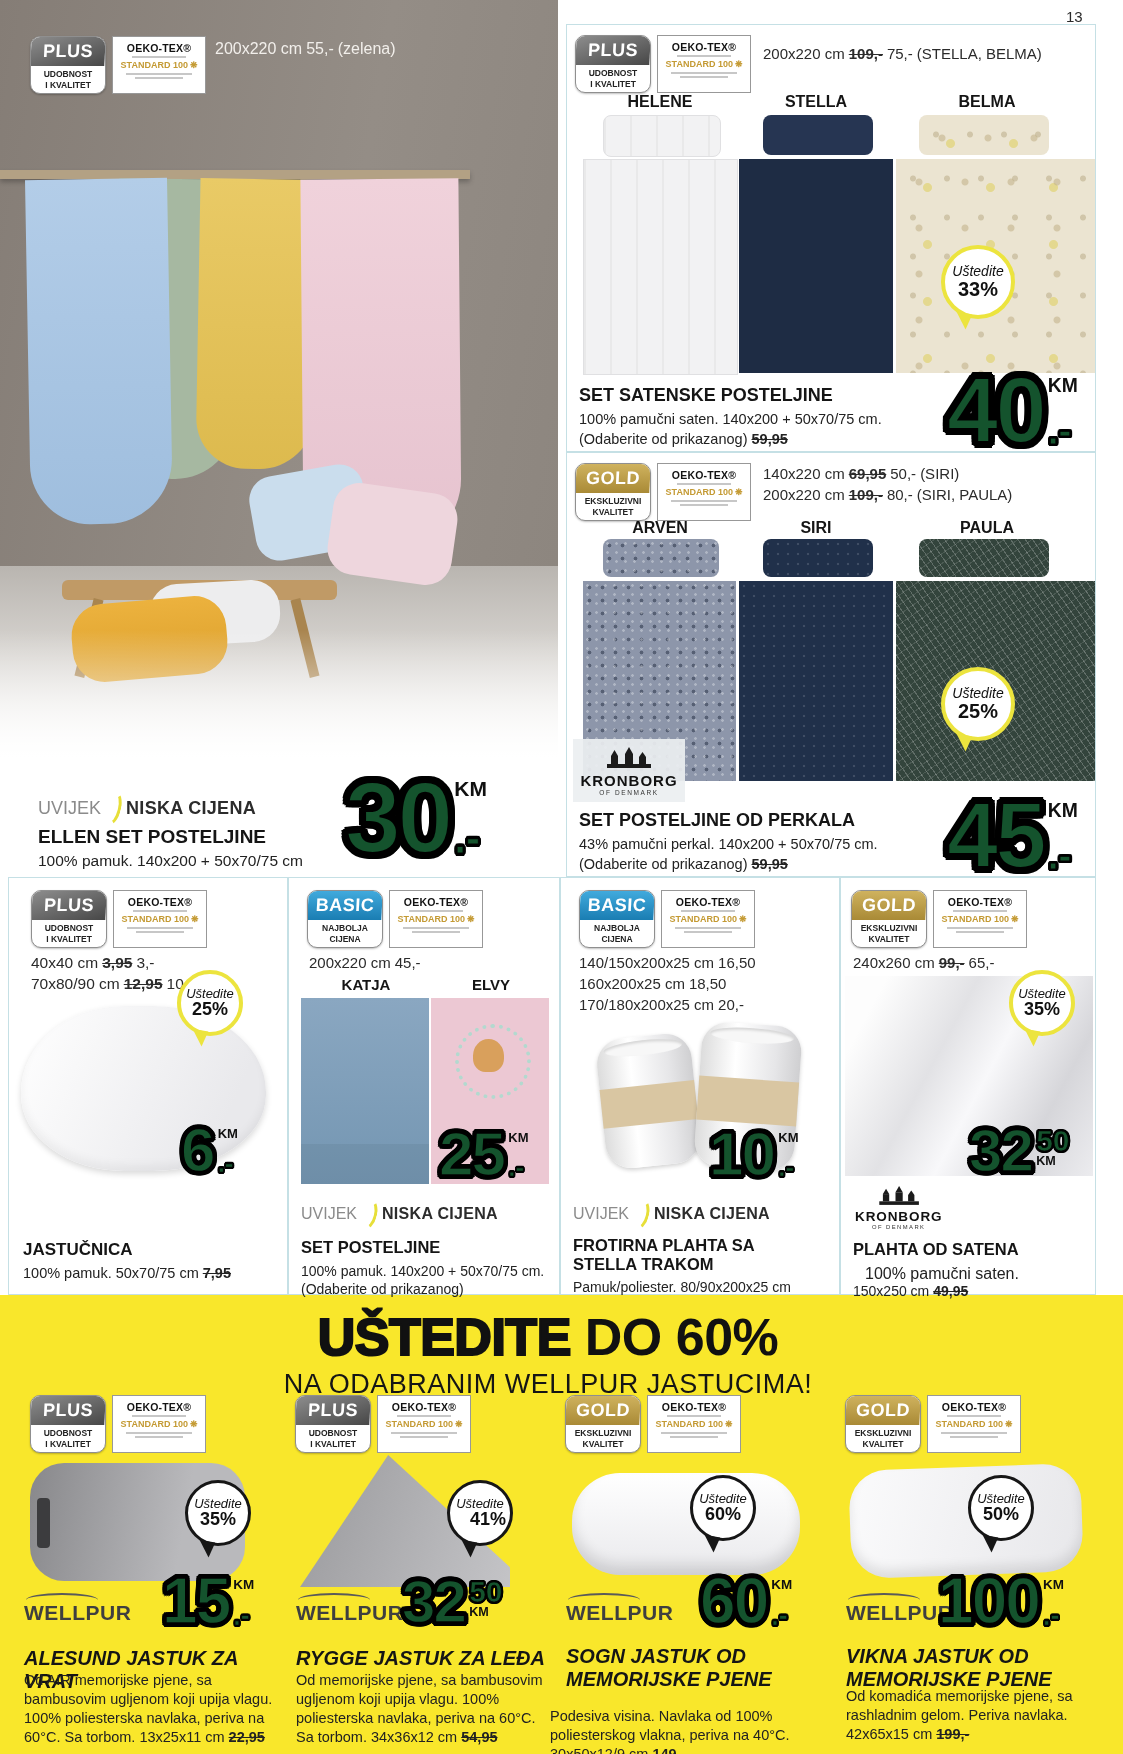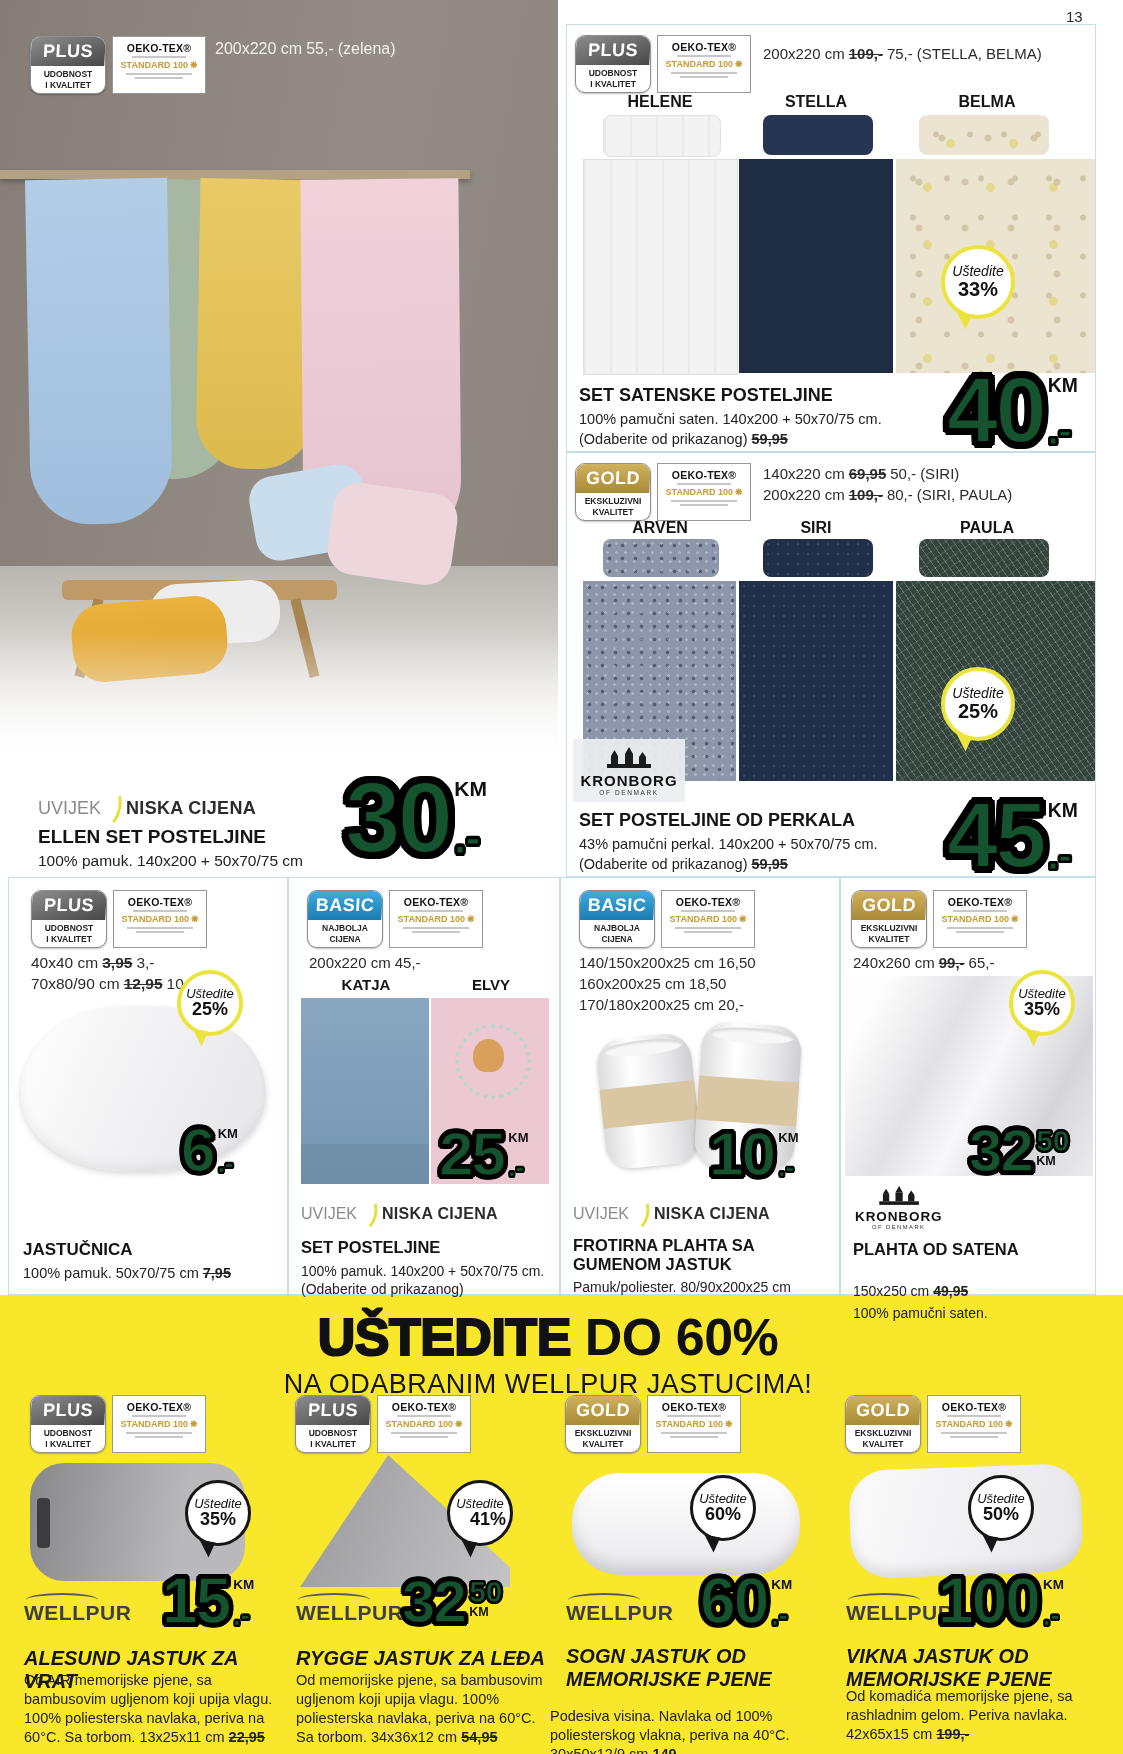--- a/index.html
+++ b/index.html
@@ -400,21 +400,21 @@
       <span class="side dash">
         <span class="km">KM</span>
         <span class="tail o">.-</span>
       </span>
     </div>
     <div class="alp sm" style="left:12px;top:320px;">
       <span class="pre">UVIJEK</span>
       <span class="arc"></span>
       <span class="mn">NISKA CIJENA</span>
     </div>
-    <div class="pname" style="left:12px;top:358px;font-size:16.5px;width:240px;line-height:1.15;">FROTIRNA PLAHTA SA GUMENOM JASTUK</div>
+    <div class="pname" style="left:12px;top:358px;font-size:16.5px;width:240px;line-height:1.15;">FROTIRNA PLAHTA SA STELLA TRAKOM</div>
     <div class="pdesc" style="left:12px;top:400px;font-size:14px;">Pamuk/poliester. 80/90x200x25 cm</div>
   </section>
 
   <section class="cell" style="left:840px;top:877px;width:256px;height:418px;">
     <div class="pb gold" style="left:10px;top:12px;">
       <div class="t">GOLD</div>
       <div class="s"><span>EKSKLUZIVNI</span><br><span>KVALITET</span></div>
     </div>
     <div class="oeko" style="left:92px;top:12px;">
       <div class="ot">OEKO-TEX®</div>
@@ -450,21 +450,21 @@
             <rect x="19" y="7" width="8" height="10"></rect>
             <polygon points="19,7 23,0 27,7"></polygon>
             <rect x="33" y="10" width="7" height="7"></rect>
             <polygon points="33,10 36.5,5 40,10"></polygon>
           </g>
         </svg>
       <div class="kn">KRONBORG</div>
       <div class="ks">OF DENMARK</div>
     </div>
     <div class="pname" style="left:12px;top:362px;font-size:16.5px;">PLAHTA OD SATENA</div>
-    <div class="pdesc" style="left:12px;top:386px;font-size:14px;margin-top:40px;">100% pamučni saten.</div>
+    <div class="pdesc" style="left:24px;top:386px;font-size:16px;">100% pamučni saten.</div>
     <div class="pdesc" style="left:12px;top:404px;font-size:14px;">
       <span>150x250 cm</span> <s>49,95</s>
     </div>
   </section>
 
   <section class="promo">
     <div class="promo-title">
       <span class="tstrong">UŠTEDITE</span><span> DO 60%</span>
     </div>
     <div class="promo-sub">NA ODABRANIM WELLPUR JASTUCIMA!</div>

